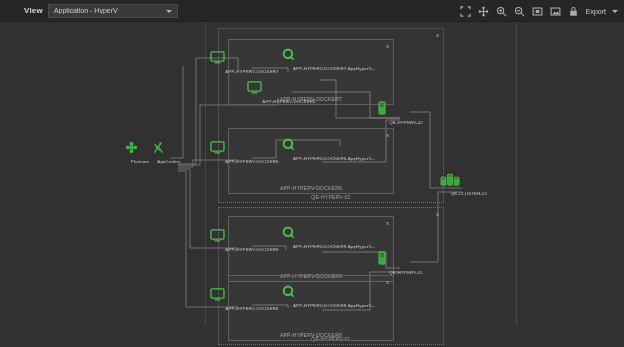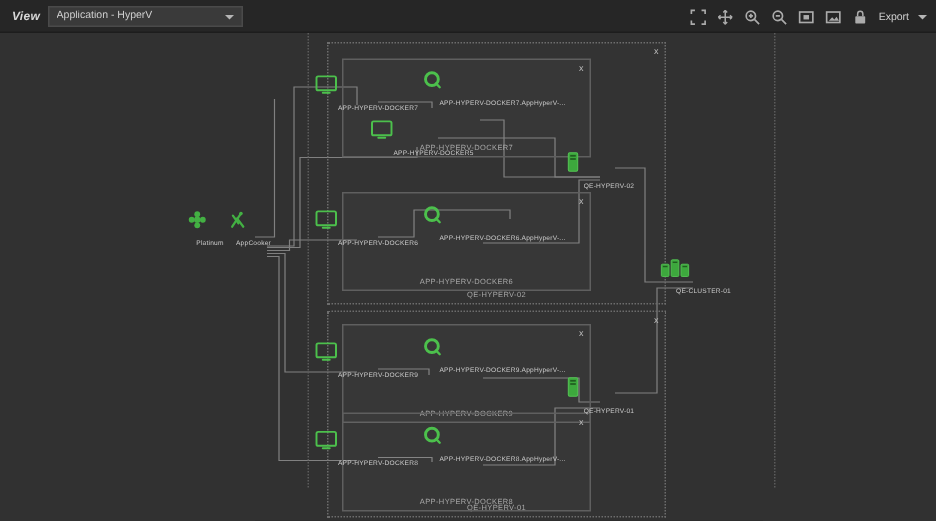--- a/index.html
+++ b/index.html
@@ -13,21 +13,21 @@
 
   
   .topbar {
     position: absolute; left: 0; top: 0; width: 624px; height: 22px;
     background: #262626;
     border-bottom: 1px solid #1d1d1d;
     display: flex; align-items: center;
   }
   .view-label {
     color: #d8d8d8; font-size: 8px; font-weight: bold;
-    margin-left: 8px; margin-right: 5px; letter-spacing: .2px; font-style: italic;
+    margin-left: 24px; margin-right: 5px; letter-spacing: .2px;
   }
   .view-select {
     position: relative;
     width: 130px; height: 14px;
     background: #3a3a3a; border: 1px solid #4a4a4a;
     display: flex; align-items: center;
   }
   .view-select .val {
     color: #cfcfcf; font-size: 7px; margin-left: 5px;
     white-space: nowrap; overflow: hidden;

